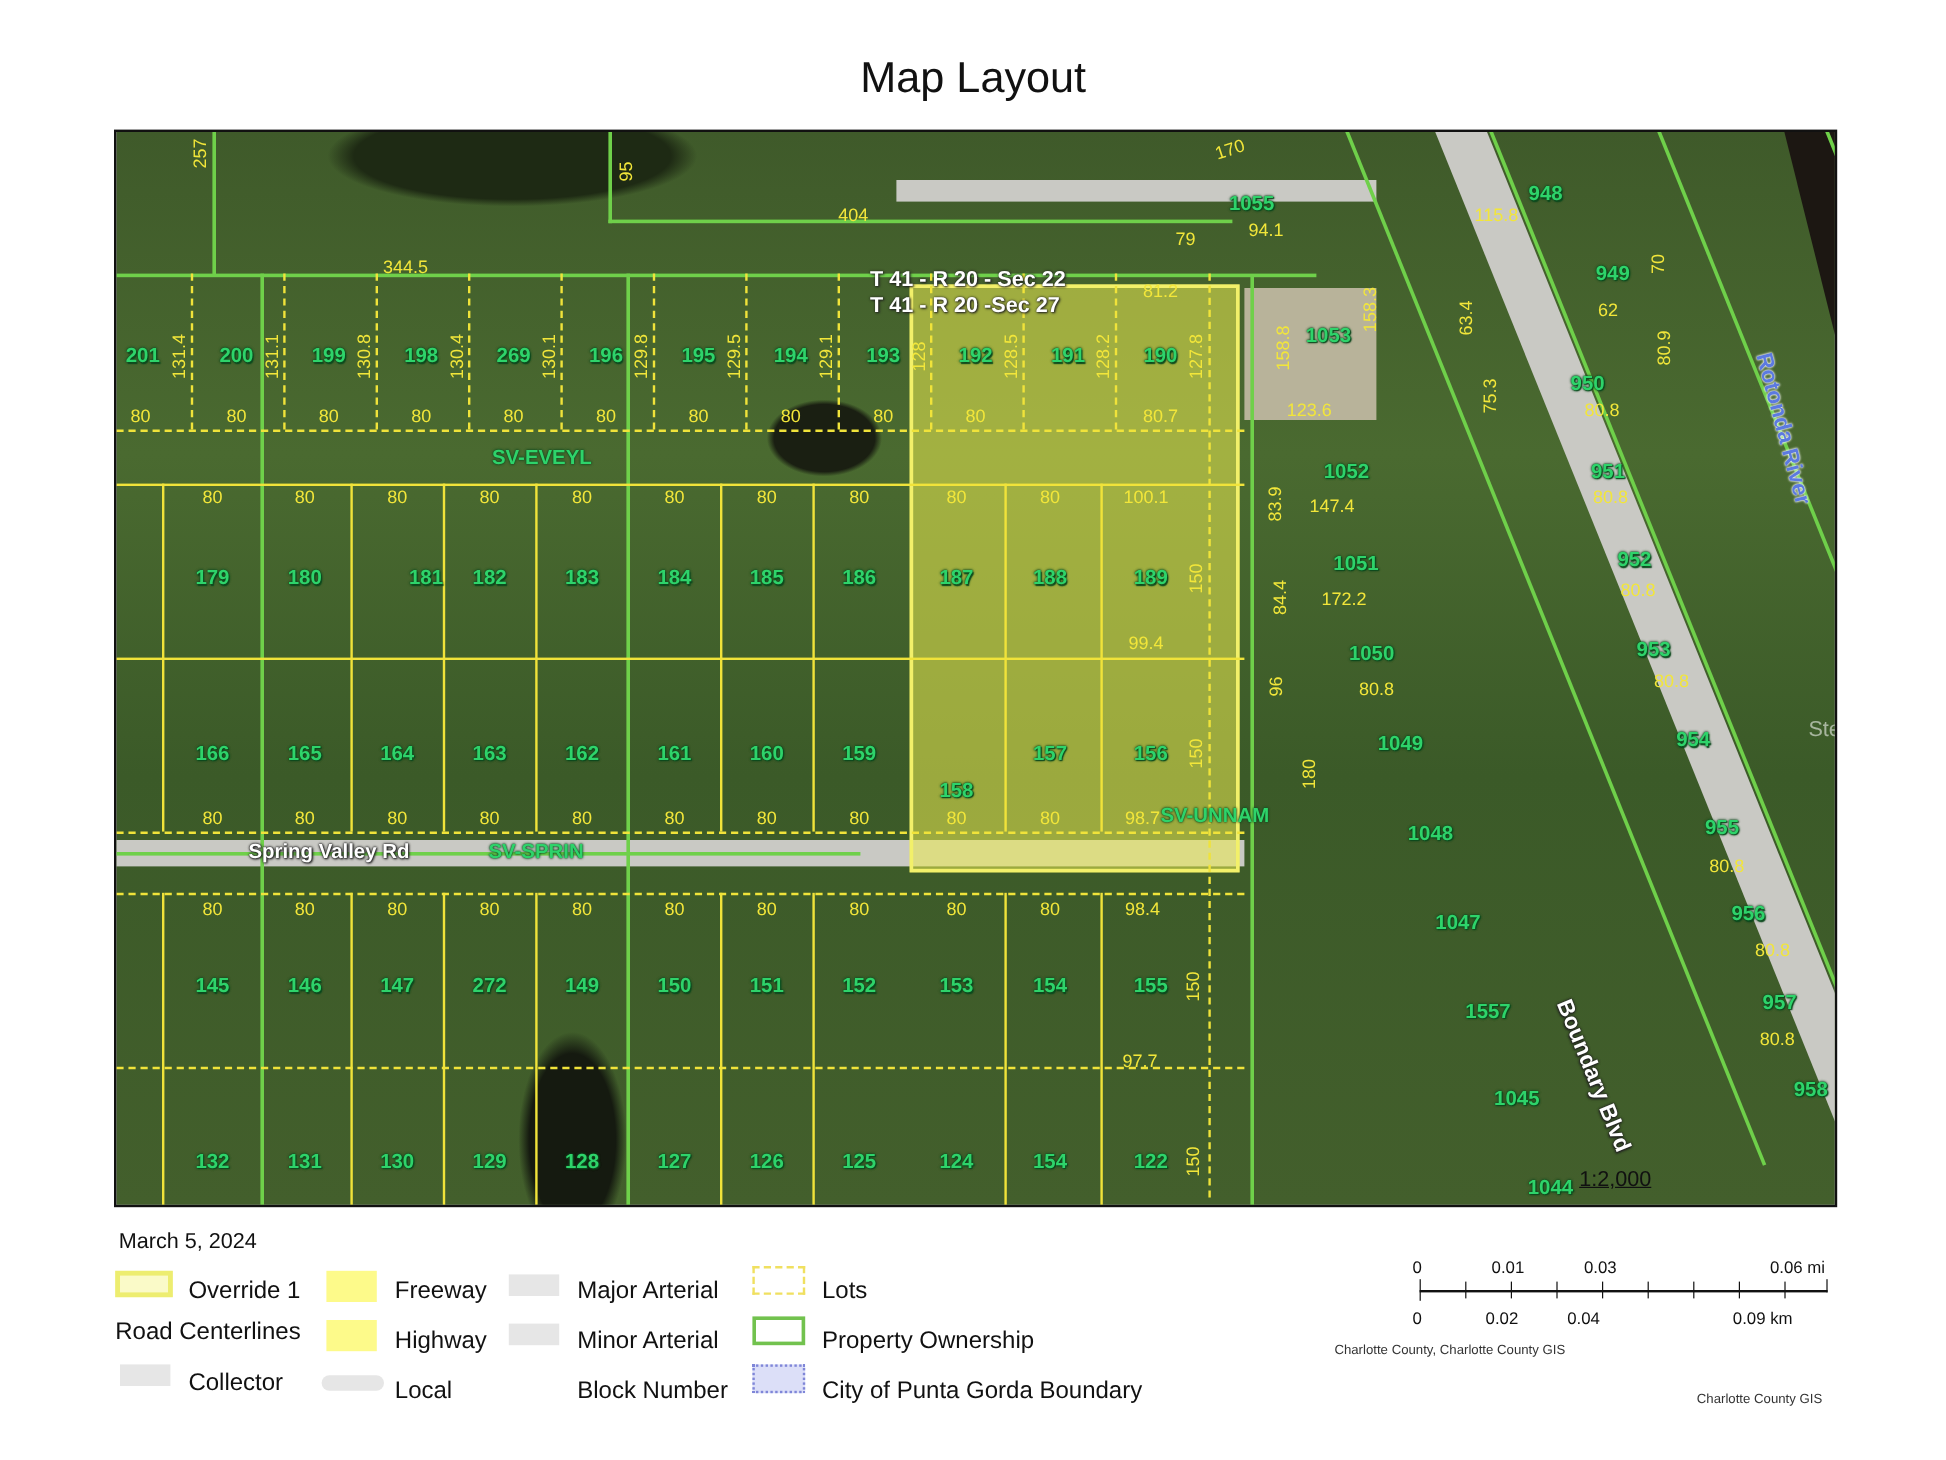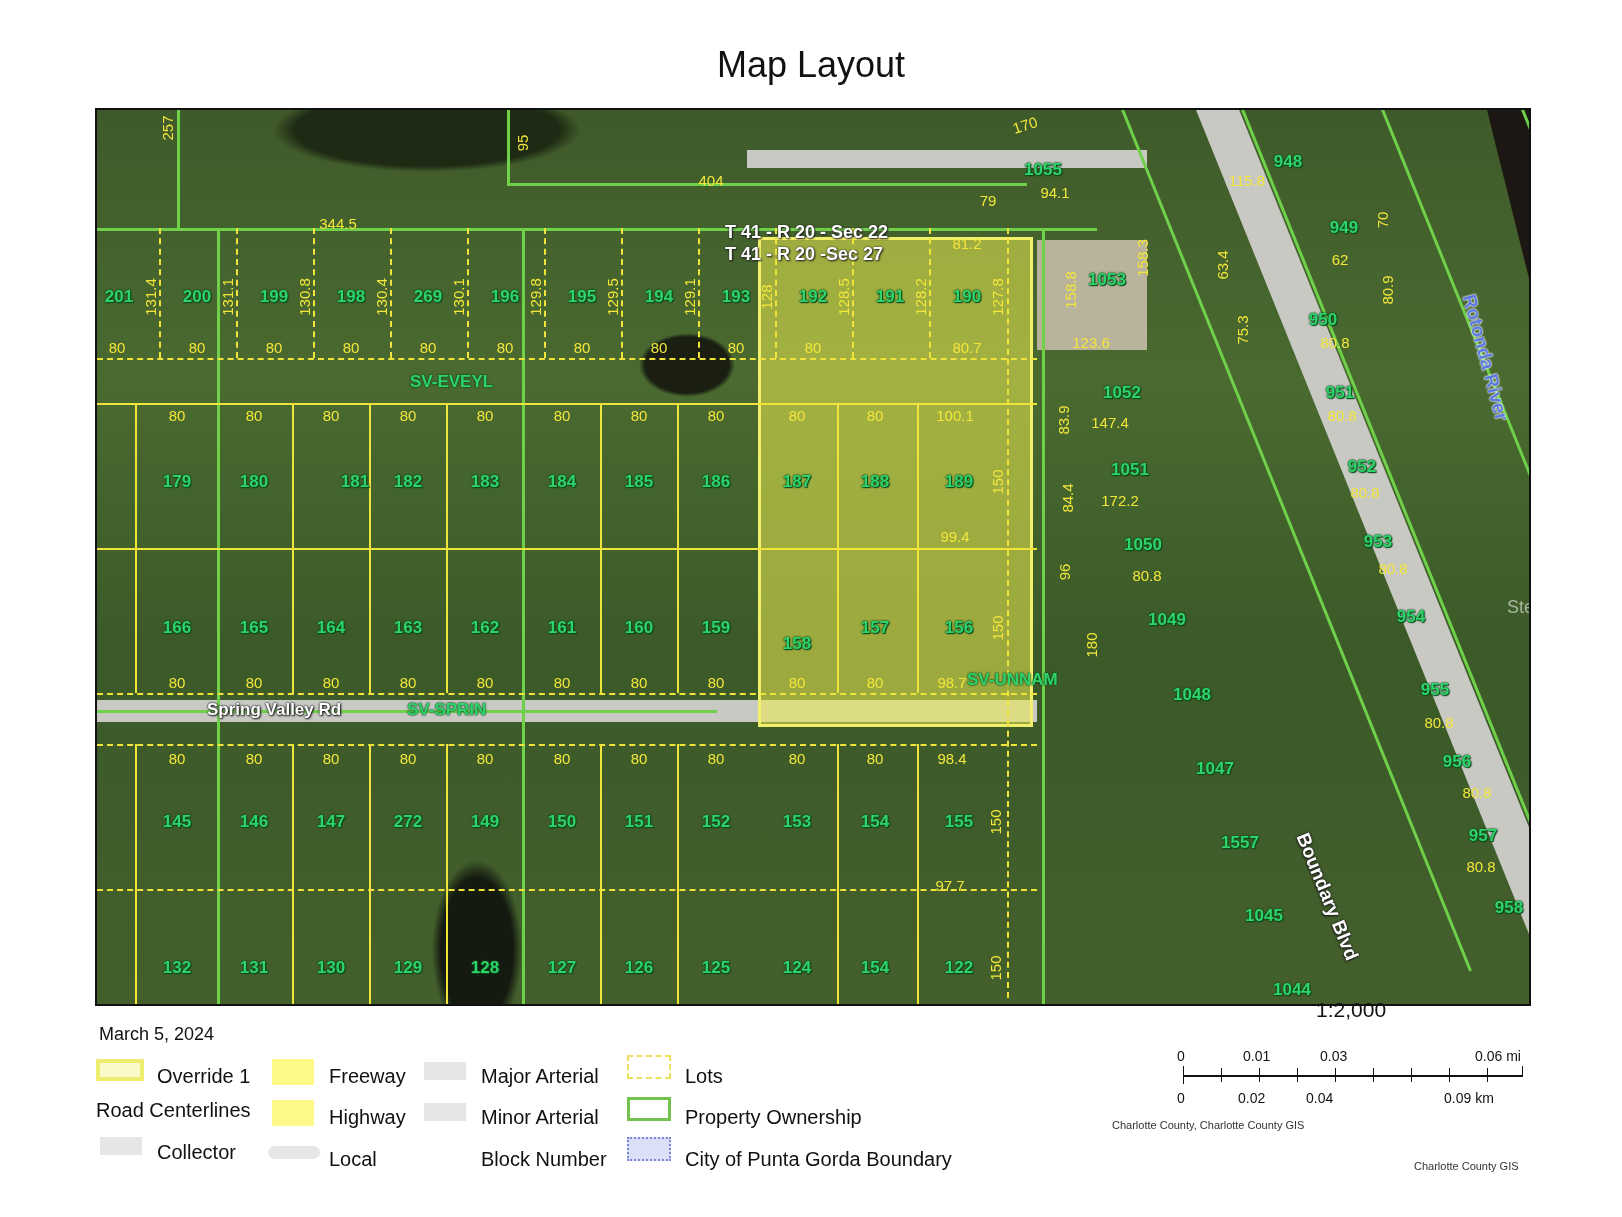--- a/index.html
+++ b/index.html
@@ -25,21 +25,21 @@
   .dim.v{transform:translate(-50%,-50%) rotate(-90deg);}
   .rlabel{position:absolute;font-size:17px;font-weight:bold;white-space:nowrap;}
   .rlabel.white{color:#fff;text-shadow:0 0 2px #222,0 0 2px #222,1px 1px 2px #222;}
   .rlabel.green{color:#2ed36a;text-shadow:0 0 2px #0c4a1e,0 0 2px #0c4a1e;}
   .rlabel.blue{color:#5c7ae0;text-shadow:0 0 2px #fff,0 0 2px #fff;}
   .sec{position:absolute;font-size:18px;font-weight:bold;color:#fff;text-shadow:0 0 2px #222,1px 1px 2px #222;white-space:nowrap;}
   .watermark{position:absolute;color:rgba(255,255,255,0.55);font-size:18px;}
   .date{position:absolute;left:99px;top:1024px;font-size:18px;}
   .legend-item{position:absolute;font-size:20px;white-space:nowrap;}
   .sw{position:absolute;}
-  .scale-title{position:absolute;left:1316px;top:998px;font-size:21px;}
+  .scale-title{position:absolute;left:1316px;top:972px;font-size:18px;text-decoration:underline;}
   .scale-num{position:absolute;font-size:14px;}
   .scale-bar{position:absolute;left:1183px;top:1075px;width:340px;height:0;border-top:2px solid #111;}
   .tick{position:absolute;width:0;border-left:1.5px solid #111;}
   .credit{position:absolute;font-size:11px;color:#333;}
 </style>
 </head>
 <body>
 
 <div class="title">Map Layout</div>
 
@@ -143,21 +143,21 @@
   <div class="lot" style="left:862px;top:372px;">189</div>
 
   <div class="lot" style="left:80px;top:518px;">166</div>
   <div class="lot" style="left:157px;top:518px;">165</div>
   <div class="lot" style="left:234px;top:518px;">164</div>
   <div class="lot" style="left:311px;top:518px;">163</div>
   <div class="lot" style="left:388px;top:518px;">162</div>
   <div class="lot" style="left:465px;top:518px;">161</div>
   <div class="lot" style="left:542px;top:518px;">160</div>
   <div class="lot" style="left:619px;top:518px;">159</div>
-  <div class="lot" style="left:700px;top:534px;text-align:center;">158</div>
+  <div class="lot" style="left:700px;top:549px;text-align:center;">158</div>
   <div class="lot" style="left:778px;top:518px;">157</div>
   <div class="lot" style="left:862px;top:518px;">156</div>
 
   <div class="lot" style="left:80px;top:712px;">145</div>
   <div class="lot" style="left:157px;top:712px;">146</div>
   <div class="lot" style="left:234px;top:712px;">147</div>
   <div class="lot" style="left:311px;top:712px;">272</div>
   <div class="lot" style="left:388px;top:712px;">149</div>
   <div class="lot" style="left:465px;top:712px;">150</div>
   <div class="lot" style="left:542px;top:712px;">151</div>

